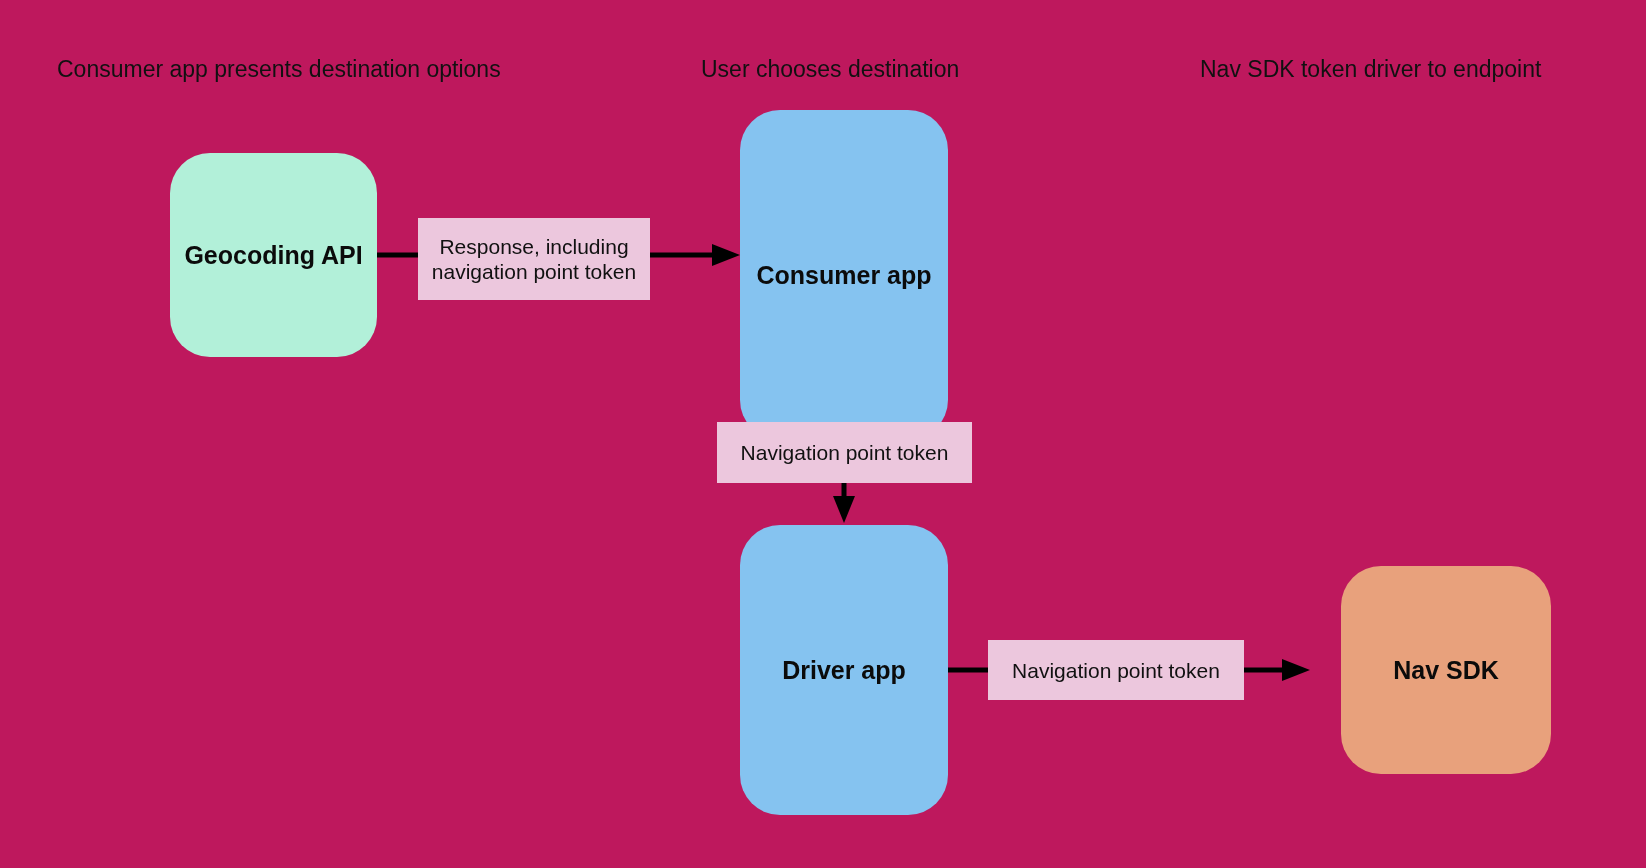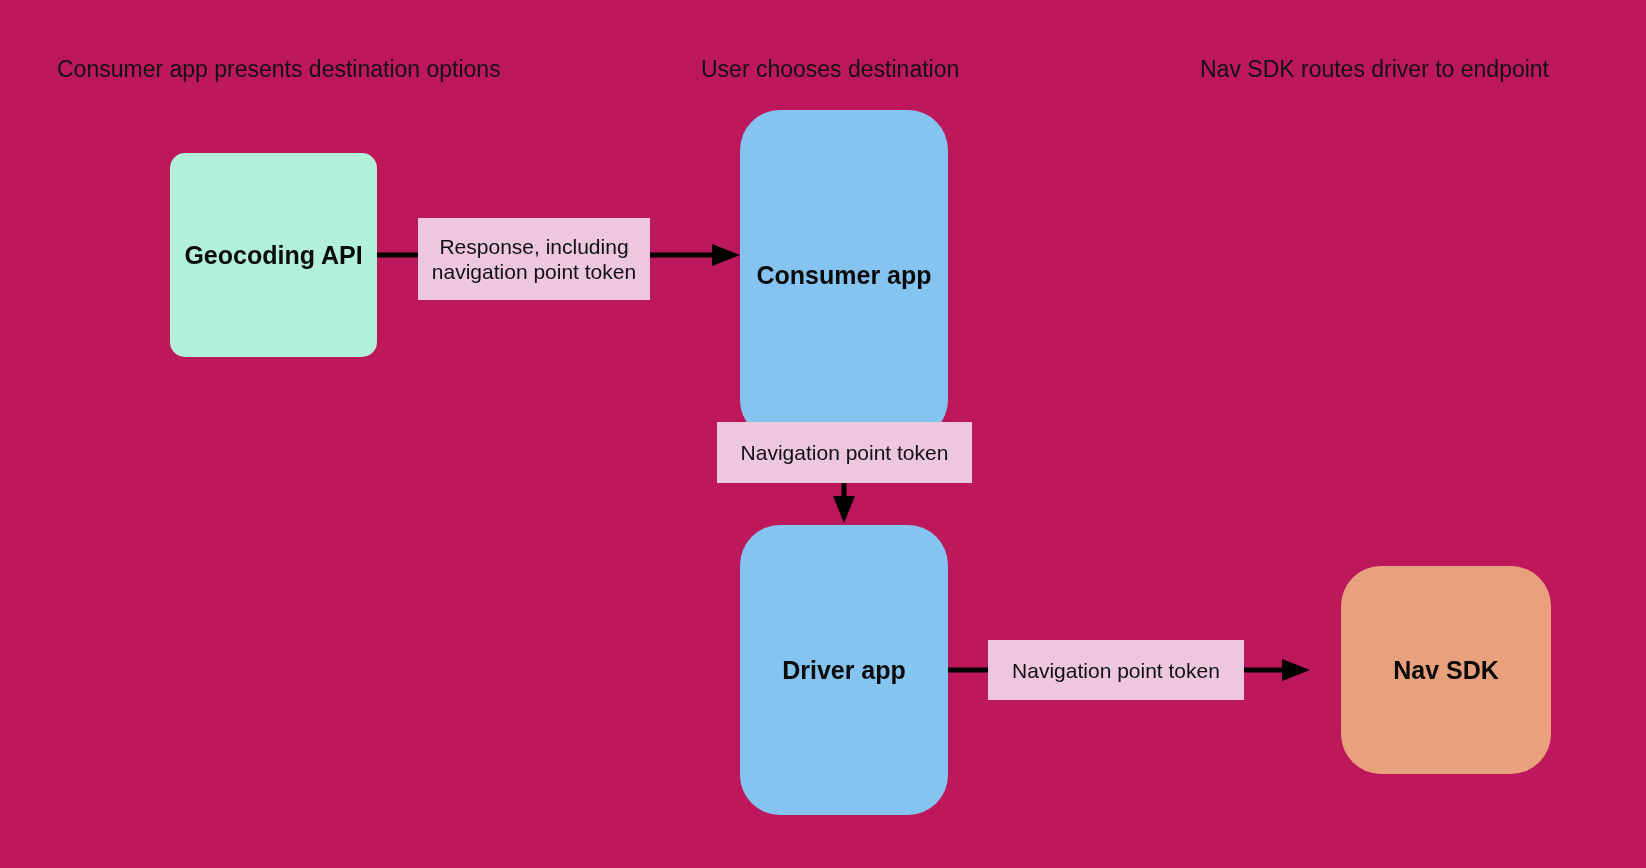--- a/index.html
+++ b/index.html
@@ -71,41 +71,41 @@
   .edges-layer line { stroke: #000000; stroke-width: 5; }
   .edges-layer polygon { fill: #000000; }
 </style>
 </head>
 <body>
 
 <div class="canvas">
 
   <div class="col-header hdr-1">Consumer app presents destination options</div>
   <div class="col-header hdr-2">User chooses destination</div>
-  <div class="col-header hdr-3">Nav SDK routes driver to endpoint</div>
+  <div class="col-header hdr-3">Nav SDK token driver to endpoint</div>
 
   <svg class="edges-layer" viewBox="0 0 1646 868" xmlns="http://www.w3.org/2000/svg">
 
     <line x1="377" y1="255" x2="418" y2="255"></line>
 
     <line x1="650" y1="255" x2="716" y2="255"></line>
     <polygon points="712,244 740,255 712,266"></polygon>
 
     <line x1="844" y1="400" x2="844" y2="422"></line>
 
     <line x1="844" y1="483" x2="844" y2="500"></line>
     <polygon points="833,496 855,496 844,523"></polygon>
 
     <line x1="948" y1="670" x2="988" y2="670"></line>
 
     <line x1="1244" y1="670" x2="1286" y2="670"></line>
     <polygon points="1282,659 1310,670 1282,681"></polygon>
   </svg>
 
-  <div class="node node-geocoding" style="background-color: rgb(178, 240, 217); border-radius: 15px;">
+  <div class="node node-geocoding" style="background-color: rgb(178, 240, 217);">
     <span class="node-label">Geocoding API</span>
   </div>
 
   <div class="node node-consumer" style="background-color: rgb(133, 195, 240);">
     <span class="node-label">Consumer app</span>
   </div>
 
   <div class="node node-driver" style="background-color: rgb(133, 195, 240);">
     <span class="node-label">Driver app</span>
   </div>

